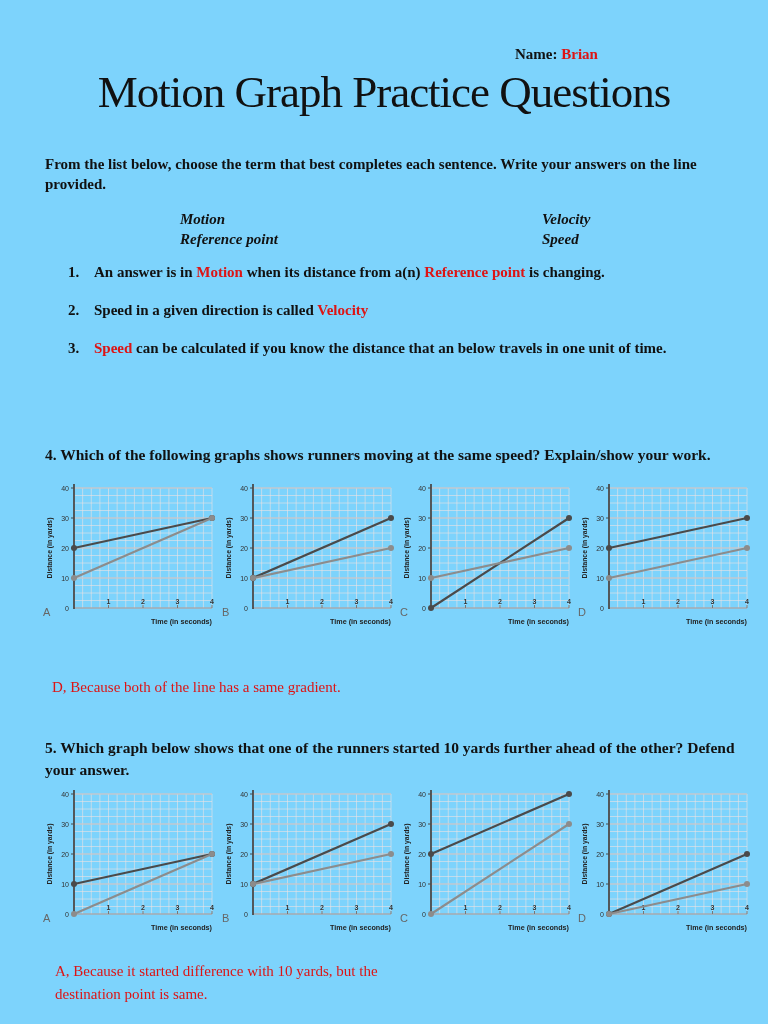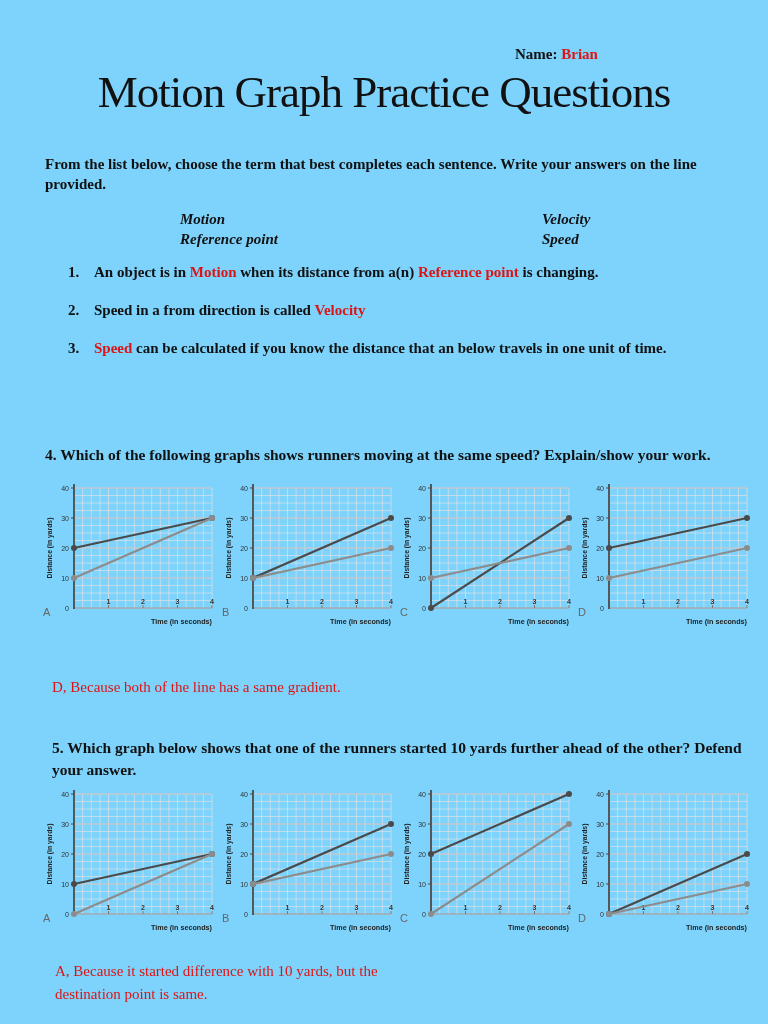--- a/index.html
+++ b/index.html
@@ -14,21 +14,21 @@
                 line-height:1.35;white-space:pre-line;}
   .bank-col{font-size:15px;font-style:italic;font-weight:bold;line-height:1.3;}
   #bank-col-1{left:180px;top:210px;}
   #bank-col-2{left:542px;top:210px;}
   .question{left:68px;width:660px;font-size:15px;font-weight:bold;display:flex;}
   .q-num{width:26px;flex:0 0 26px;}
   #q1{top:264px;} #q2{top:302px;} #q3{top:340px;}
   .big-q{left:45px;width:700px;font-size:15.5px;font-weight:bold;line-height:1.4;
          white-space:pre-line;}
   #q4-text{top:444px;}
-  #q5-text{top:737px;margin-left:7px;}
+  #q5-text{top:737px;}
   .answer{font-size:15px;font-weight:normal;line-height:1.5;white-space:pre-line;}
   #q4-answer{left:52px;top:676px;}
   #q5-answer{left:55px;top:960px;}
   .graph-row{position:absolute;left:0;width:768px;height:160px;}
   #row-q4{top:480px;} #row-q5{top:786px;}
   .graph-cell{position:absolute;top:0;width:178px;height:158px;}
   .gc-0{left:40px;} .gc-1{left:219px;} .gc-2{left:397px;} .gc-3{left:575px;}
 </style>
 </head>
 <body>
@@ -45,25 +45,25 @@
 
   <div id="title" class="abs">Motion Graph Practice Questions</div>
 
   <div id="bank-col-1" class="abs bank-col" style="white-space:pre-line;">Motion
 Reference point</div>
   <div id="bank-col-2" class="abs bank-col" style="white-space:pre-line;">Velocity
 Speed</div>
 
   <div id="q1" class="abs question">
     <span class="q-num">1.</span>
-    <span><span>An object is in </span><span class="red">Motion</span><span> when its distance from a(n) </span><span class="red">Reference point</span><span> is changing.</span></span>
+    <span><span>An answer is in </span><span class="red">Motion</span><span> when its distance from a(n) </span><span class="red">Reference point</span><span> is changing.</span></span>
   </div>
   <div id="q2" class="abs question">
     <span class="q-num">2.</span>
-    <span><span>Speed in a from direction is called </span><span class="red">Velocity</span></span>
+    <span><span>Speed in a given direction is called </span><span class="red">Velocity</span></span>
   </div>
   <div id="q3" class="abs question">
     <span class="q-num">3.</span>
     <span><span class="red">Speed</span><span> can be calculated if you know the distance that an below travels in one unit of time.</span></span>
   </div>
 
   <div id="q4-text" class="abs big-q">4. Which of the following graphs shows runners moving at the same speed? Explain/show your work.</div>
 
   <div id="row-q4" class="graph-row">
     <div class="graph-cell gc-0"><svg width="178" height="158" viewBox="0 0 178 158" xmlns="http://www.w3.org/2000/svg" style="font-family:'Liberation Sans',sans-serif">

